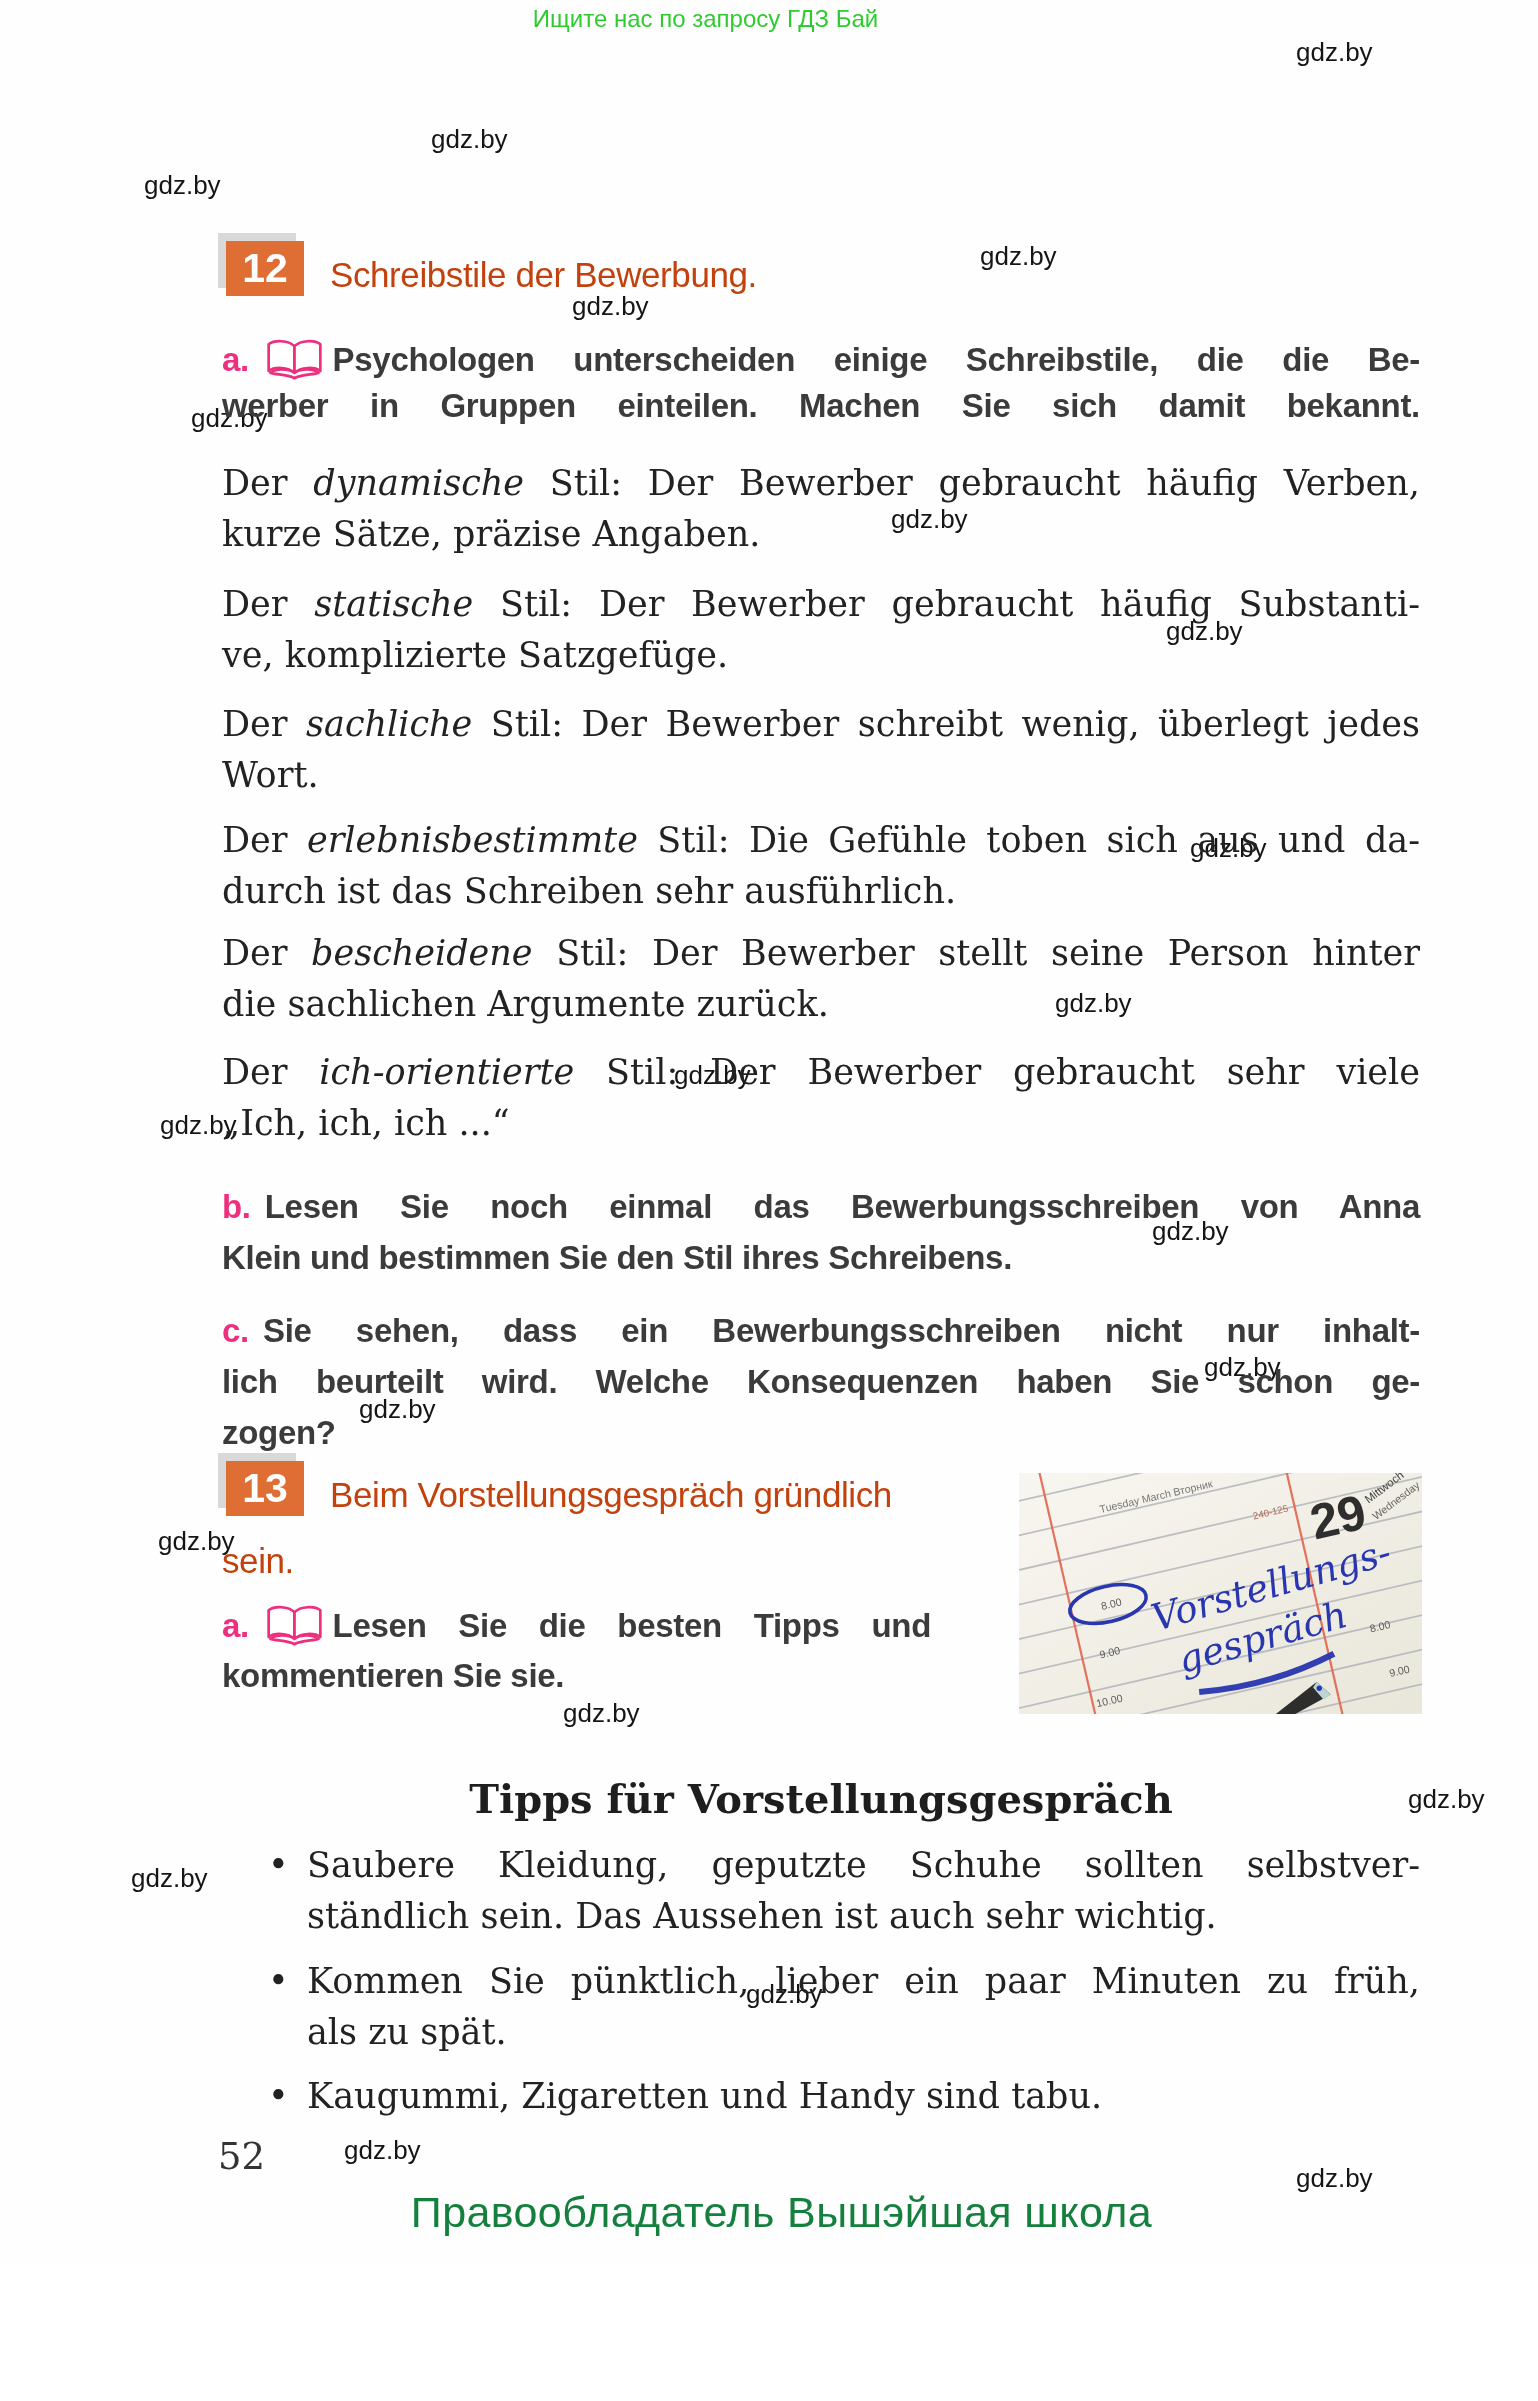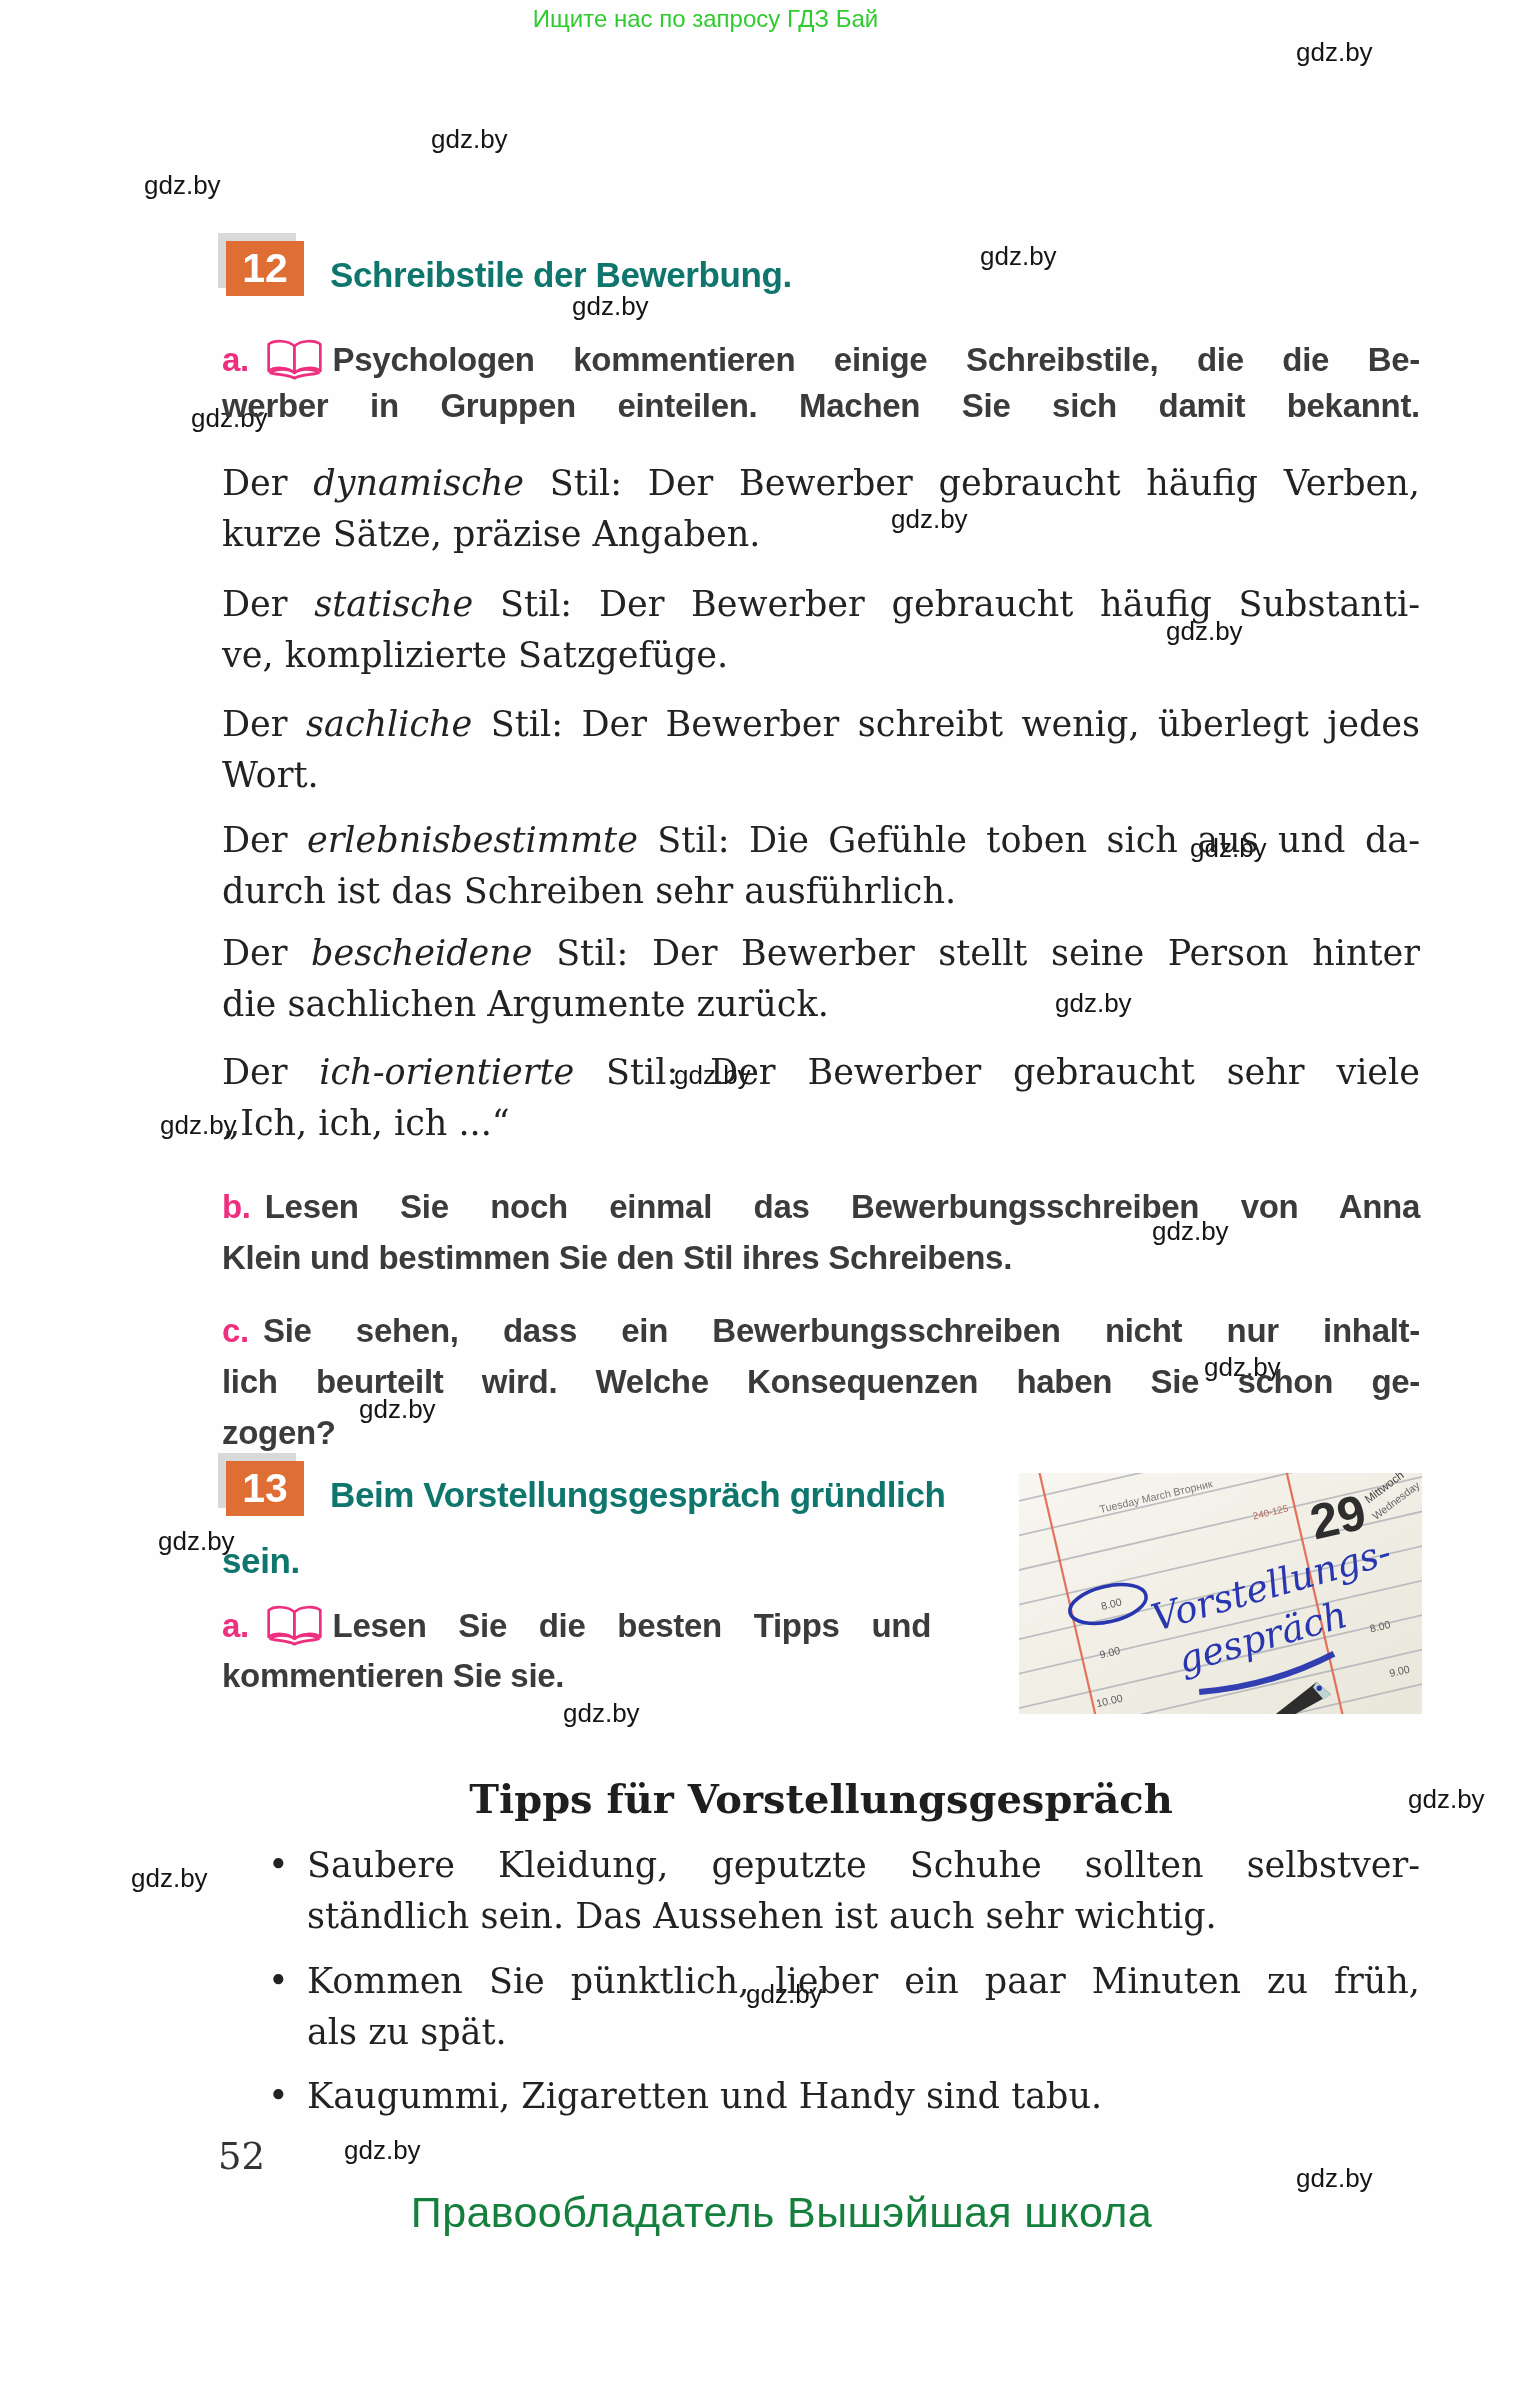--- a/index.html
+++ b/index.html
@@ -11,21 +11,21 @@
   .wm{position:absolute;font-family:"Liberation Sans",sans-serif;font-size:26px;color:#151515;white-space:nowrap;}
 
   
   .banner-wrap{position:absolute;left:0;right:0;top:5.3px;text-align:center;}
   .banner{position:relative;left:-76px;color:#2ecc2e;font-size:24px;font-weight:400;}
 
   
   .exnum{position:absolute;width:78px;height:55px;background:#df6e35;box-shadow:-8px -8px 0 #d9d9d9;
          color:#ffffff;font-weight:700;font-size:41px;display:flex;align-items:center;justify-content:center;}
 
-  .extitle{position:absolute;font-weight:700;font-size:35px;color:#0f766e;letter-spacing:-0.4px;white-space:nowrap;}
+  .extitle{position:absolute;font-weight:400;font-size:35px;color:#c2410c;letter-spacing:-0.4px;white-space:nowrap;}
 
   
   .task{position:absolute;left:222px;width:1198px;font-weight:700;font-size:33px;color:#3b3b3b;
         line-height:46px;letter-spacing:-0.3px;}
   .task13{width:709px;}
   .tlabel{color:#ee2e7e;margin-right:14px;}
   .tline{display:block;}
   .just{text-align:justify;text-align-last:justify;}
 
   
@@ -91,21 +91,21 @@
   <div class="exnum" style="left:226px;top:241px">12</div>
   <div class="extitle" style="left:330px;top:255px">Schreibstile der Bewerbung.</div>
 
   <div class="task" style="top:337px">
     <span class="tline just"><span class="tlabel">a.</span><svg class="book-icon" width="59" height="41" viewBox="0 0 66 46">
           <g fill="#ffffff" stroke="#ee2e7e" stroke-width="3" stroke-linejoin="round">
             <path d="M33 8 C26 1, 10 1, 4 6 L4 36 C10 31, 26 31, 33 38 Z"></path>
             <path d="M33 8 C40 1, 56 1, 62 6 L62 36 C56 31, 40 31, 33 38 Z"></path>
             <path d="M33 38 C26 33, 12 33, 6 38 C12 40, 26 40, 33 44 C40 40, 54 40, 60 38 C54 33, 40 33, 33 38 Z"></path>
           </g>
-        </svg><span>Psychologen kommentieren einige Schreibstile, die die Be-</span></span>
+        </svg><span>Psychologen unterscheiden einige Schreibstile, die die Be-</span></span>
     <span class="tline just">werber in Gruppen einteilen. Machen Sie sich damit bekannt.</span>
   </div>
 
   <div class="para" style="top:458px">
     <span class="pline just"><span>Der </span><i>dynamische</i><span> Stil: Der Bewerber gebraucht häufig Verben,</span></span>
     <span class="pline">kurze Sätze, präzise Angaben.</span>
   </div>
   <div class="para" style="top:579px">
     <span class="pline just"><span>Der </span><i>statische</i><span> Stil: Der Bewerber gebraucht häufig Substanti-</span></span>
     <span class="pline">ve, komplizierte Satzgefüge.</span>

